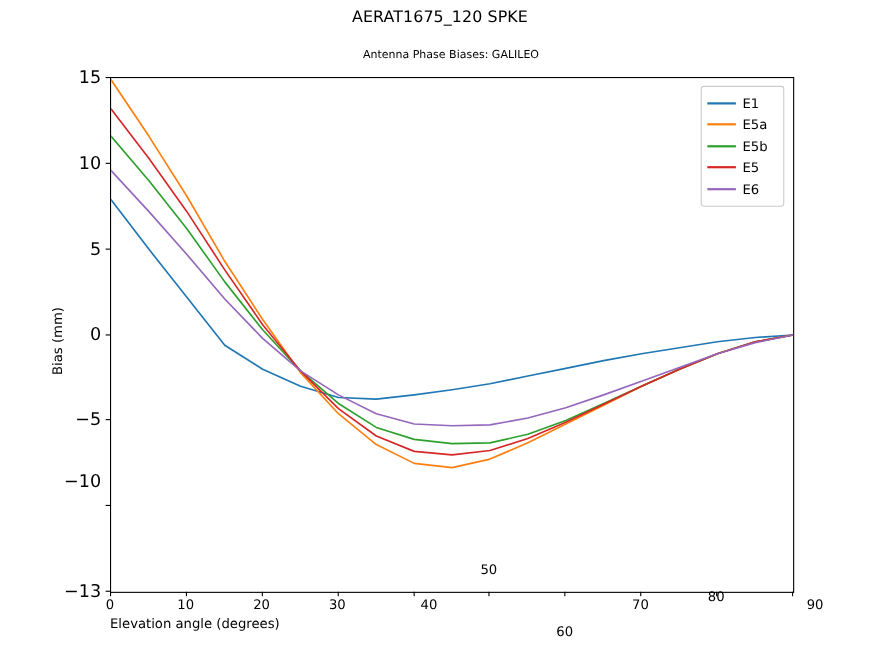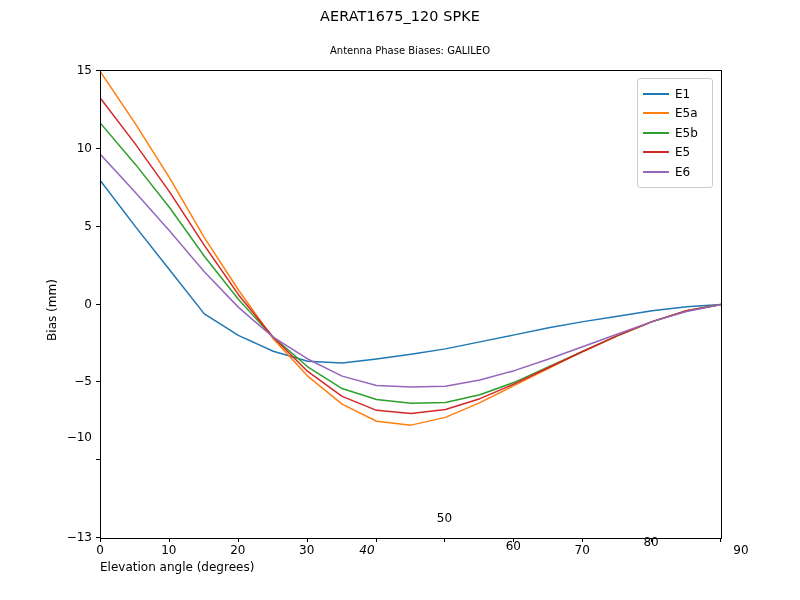--- a/index.html
+++ b/index.html
@@ -53,21 +53,21 @@
   #plot svg {
     display: block;
     width: 620px;
     height: 467px;
   }
   .tick-label-y {
     position: absolute;
     right: 0;
     width: 60px;
     text-align: right;
-    font-size: 12px;
+    font-size: 16px;
     transform: translateY(-50%);
     white-space: nowrap;
   }
   .tick-label-x {
     position: absolute;
     top: 0;
     width: 60px;
     text-align: center;
     font-size: 12px;
     transform: translateX(-30px);
@@ -169,25 +169,25 @@
     </div>
   <div id="ticks-x">
       <div class="tick-label-x" style="left: 100px; top: 543px;">0</div>
       <div class="tickmark-x" style="left: 100px; top: 538px;"></div>
       <div class="tick-label-x" style="left: 168.889px; top: 543px;">10</div>
       <div class="tickmark-x" style="left: 168.889px; top: 538px;"></div>
       <div class="tick-label-x" style="left: 237.778px; top: 543px;">20</div>
       <div class="tickmark-x" style="left: 237.778px; top: 538px;"></div>
       <div class="tick-label-x" style="left: 306.667px; top: 543px;">30</div>
       <div class="tickmark-x" style="left: 306.667px; top: 538px;"></div>
-      <div class="tick-label-x" style="left: 367px; top: 543px; font-style: italic;">40</div>
+      <div class="tick-label-x" style="left: 390px; top: 543px;">40</div>
       <div class="tickmark-x" style="left: 375.556px; top: 538px;"></div>
       <div class="tick-label-x" style="left: 444.444px; top: 511px;">50</div>
       <div class="tickmark-x" style="left: 444.444px; top: 538px;"></div>
-      <div class="tick-label-x" style="left: 513.333px; top: 539px;">60</div>
+      <div class="tick-label-x" style="left: 513.333px; top: 567px;">60</div>
       <div class="tickmark-x" style="left: 513.333px; top: 538px;"></div>
       <div class="tick-label-x" style="left: 582.222px; top: 543px;">70</div>
       <div class="tickmark-x" style="left: 582.222px; top: 538px;"></div>
       <div class="tick-label-x" style="left: 651.111px; top: 535px;">80</div>
       <div class="tickmark-x" style="left: 651.111px; top: 538px;"></div>
       <div class="tick-label-x" style="left: 741px; top: 543px;">90</div>
       <div class="tickmark-x" style="left: 720px; top: 538px;"></div>
     </div>
 
   <div id="ylabel">Bias (mm)</div>

